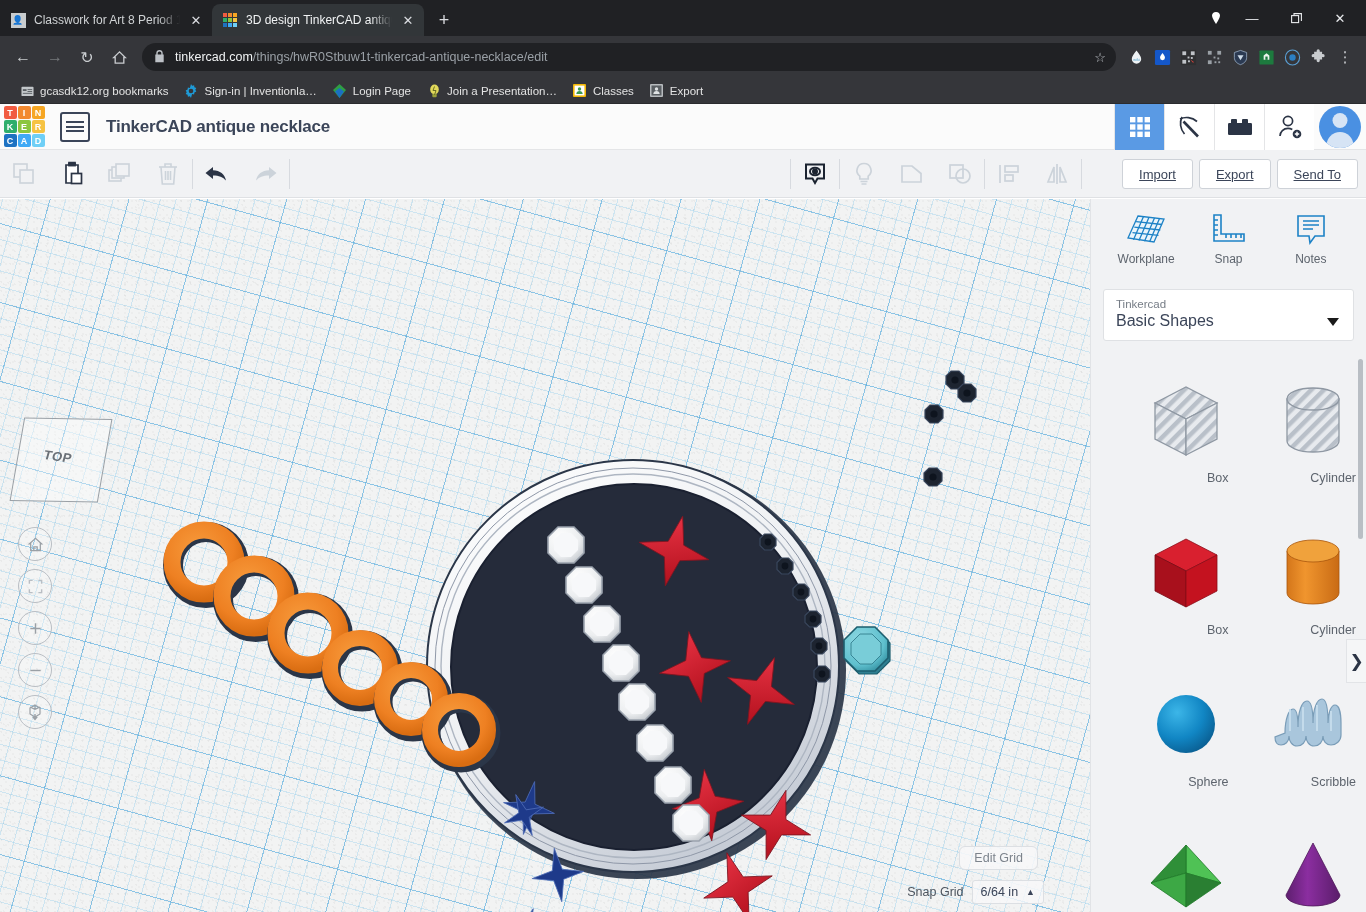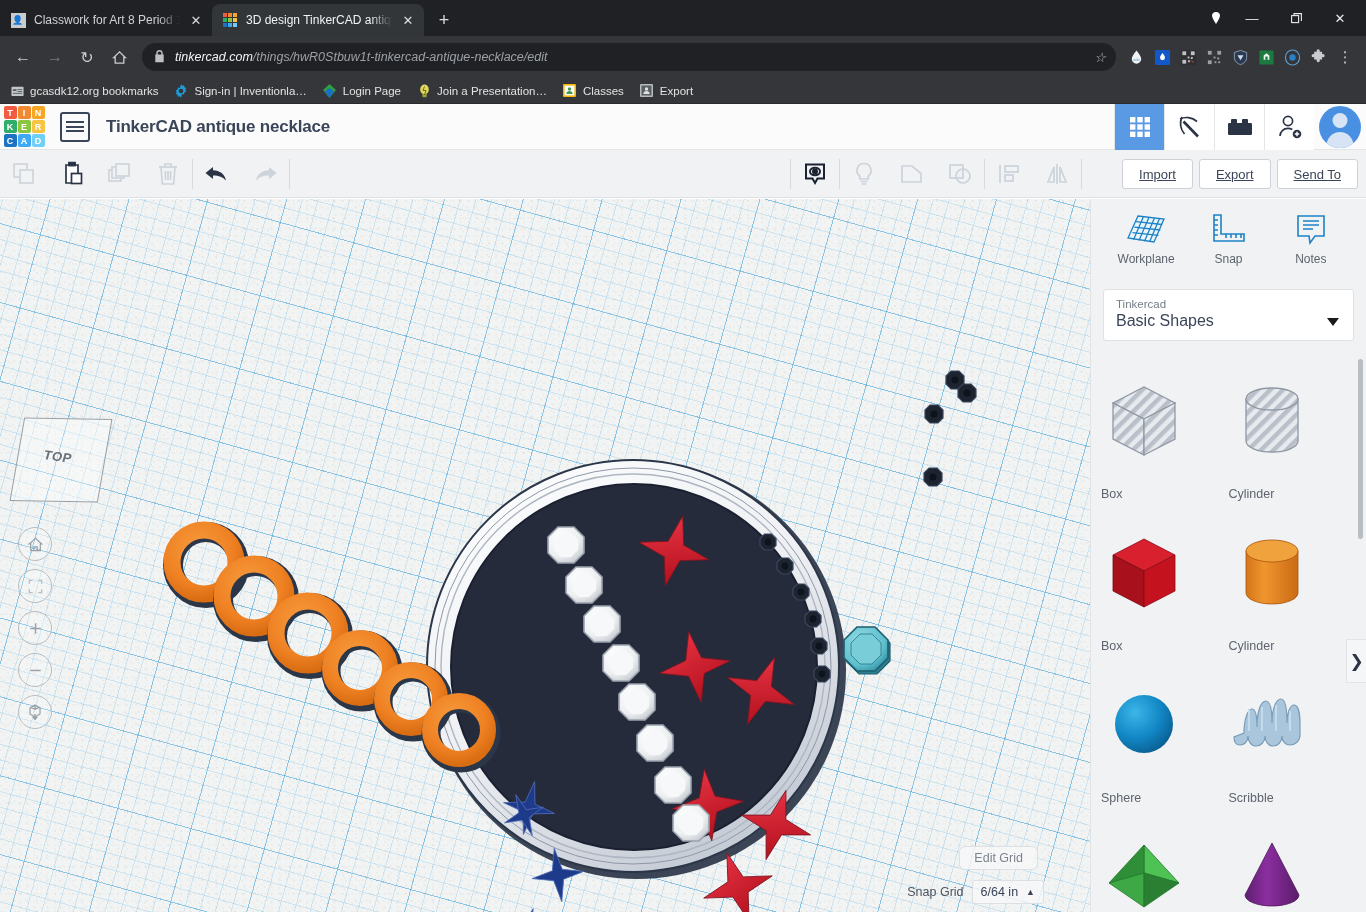--- a/index.html
+++ b/index.html
@@ -68,39 +68,39 @@
     padding:0 8px; gap:2px;
   }
   .nav-btn {
     width:30px;height:30px;display:flex;align-items:center;justify-content:center;
     color:#c9cccf; font-size:16px; border-radius:50%; flex:0 0 auto;
   }
   .nav-btn.disabled { color:#76797c; }
   #omnibox {
     flex:1 1 auto; height:28px; background:#202124; border-radius:14px;
     display:flex; align-items:center; padding:0 10px 0 12px; margin:0 6px;
-    gap:10px; min-width:0;font-style:italic;
+    gap:10px; min-width:0;
   }
   #lock-icon { color:#bdc1c6; font-size:11px; flex:0 0 auto; }
   #url-text {
     font-size:12.5px; color:#9aa0a6; flex:1 1 auto; white-space:nowrap;
     overflow:hidden; min-width:0;
   }
   #url-text b { color:#f1f3f4; font-weight:400; }
   #bookmark-star { color:#bdc1c6; font-size:13px; flex:0 0 auto; }
   .ext-icon {
     width:24px;height:24px;flex:0 0 24px;display:flex;align-items:center;
     justify-content:center; border-radius:4px;
   }
   #chrome-menu { color:#c9cccf; font-size:15px; width:26px; text-align:center; flex:0 0 auto;}
 
   
   #bookmarks-bar {
     height:26px; background:#35363a; display:flex; align-items:center;
-    padding:0 10px; gap:16px; font-size:11.5px; color:#e3e3e3;
+    padding:0 20px; gap:16px; font-size:11.5px; color:#e3e3e3;
     border-bottom:1px solid #2a2b2e;
   }
   .bookmark { display:flex; align-items:center; gap:6px; white-space:nowrap; }
   .bm-ico { width:14px;height:14px;flex:0 0 14px; display:flex;align-items:center;justify-content:center; }
 
   
   #app { position:absolute; left:0; top:104px; width:1366px; height:808px; background:#fff; }
 
   
   #app-header {
@@ -252,22 +252,22 @@
     width:0;height:0;border-left:6px solid transparent;border-right:6px solid transparent;
     border-top:8px solid #1a1a1a;
   }
   #shape-grid {
     position:absolute; left:0; top:152px; right:0; bottom:0;
     overflow:hidden; padding:12px 10px 0;
     display:grid; grid-template-columns:1fr 1fr; gap:0px 0px;
     align-content:start;
   }
   .shape-cell {
-    height:152px; display:flex; flex-direction:column; align-items:flex-start;
-    justify-content:flex-start; padding-top:14px; gap:24px;
+    height:152px; display:flex; flex-direction:column; align-items:flex-end;
+    justify-content:flex-start; padding-top:14px; gap:8px;
   }
   .shape-label { font-size:12.5px; color:#5d646d; }
   #panel-scrollbar {
     position:absolute; right:3px; top:160px; width:5px; height:180px;
     background:#b9bec4; border-radius:3px;
   }
 </style>
 </head>
 <body>
 

